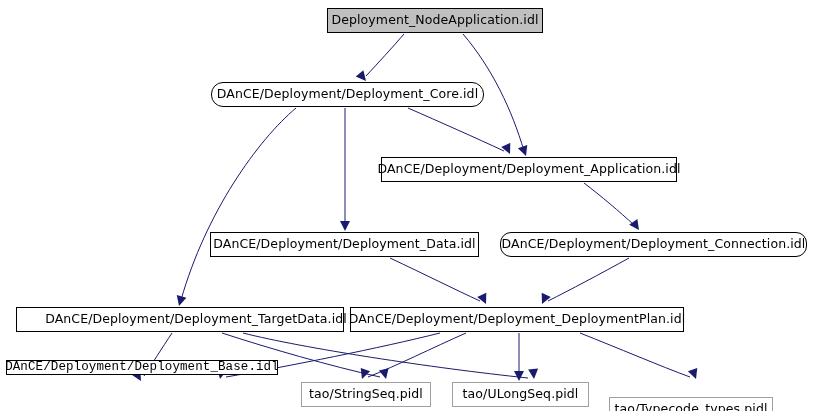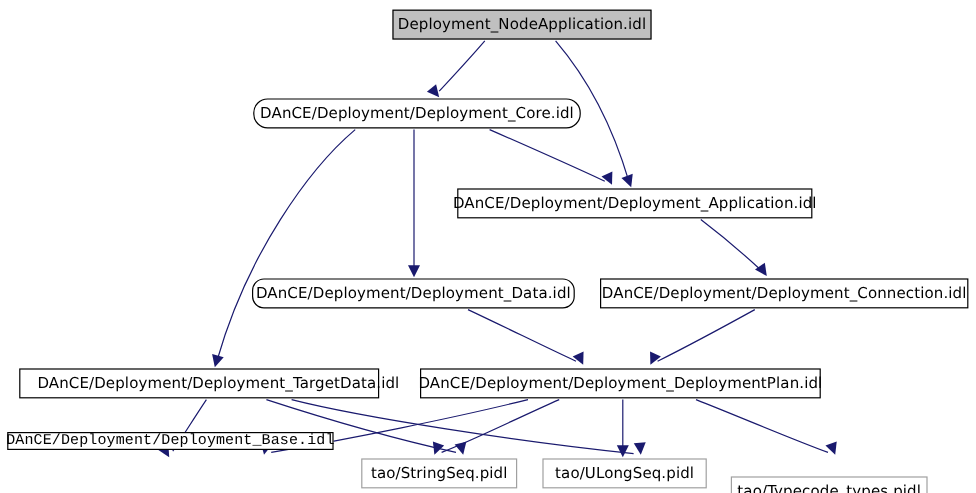--- a/index.html
+++ b/index.html
@@ -119,27 +119,27 @@
   <div id="nodes-layer">
       <div class="node root" style="left: 327px; top: 8px; width: 216px; height: 25px;">
         <span>Deployment_NodeApplication.idl</span>
       </div>
       <div class="node" style="left: 211px; top: 82px; width: 273px; height: 25px; border-radius: 12px;">
         <span>DAnCE/Deployment/Deployment_Core.idl</span>
       </div>
       <div class="node" style="left: 381px; top: 157px; width: 296px; height: 25px;">
         <span>DAnCE/Deployment/Deployment_Application.idl</span>
       </div>
-      <div class="node" style="left: 210px; top: 232px; width: 269px; height: 25px; border-radius: 10px;">
+      <div class="node" style="left: 210px; top: 232px; width: 269px; height: 25px;">
         <span>DAnCE/Deployment/Deployment_Data.idl</span>
       </div>
-      <div class="node" style="left: 500px; top: 232px; width: 307px; height: 25px;">
+      <div class="node" style="left: 500px; top: 232px; width: 307px; height: 25px; border-radius: 11px;">
         <span>DAnCE/Deployment/Deployment_Connection.idl</span>
       </div>
-      <div class="node" style="left: 16px; top: 307px; width: 300px; height: 25px; padding-left: 32px;">
+      <div class="node" style="left: 16px; top: 307px; width: 328px; height: 25px; padding-left: 32px;">
         <span>DAnCE/Deployment/Deployment_TargetData.idl</span>
       </div>
       <div class="node" style="left: 350px; top: 307px; width: 334px; height: 25px;">
         <span>DAnCE/Deployment/Deployment_DeploymentPlan.idl</span>
       </div>
       <div class="node" style="left: 6px; top: 360px; width: 272px; height: 15px; font-family: Liberation Mono, monospace;">
         <span>DAnCE/Deployment/Deployment_Base.idl</span>
       </div>
       <div class="node pidl" style="left: 301px; top: 382px; width: 130px; height: 25px;">
         <span>tao/StringSeq.pidl</span>

